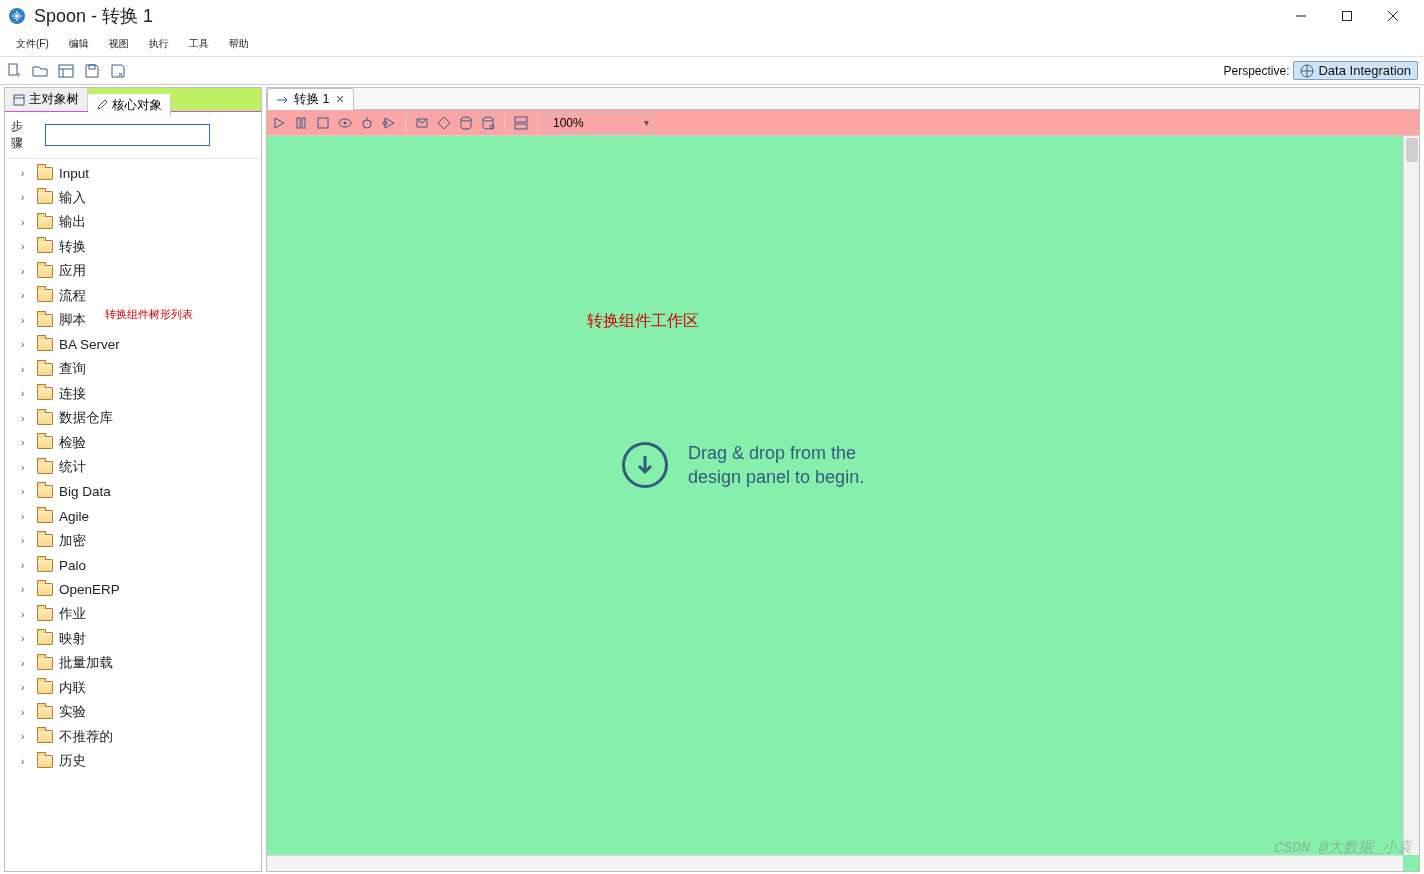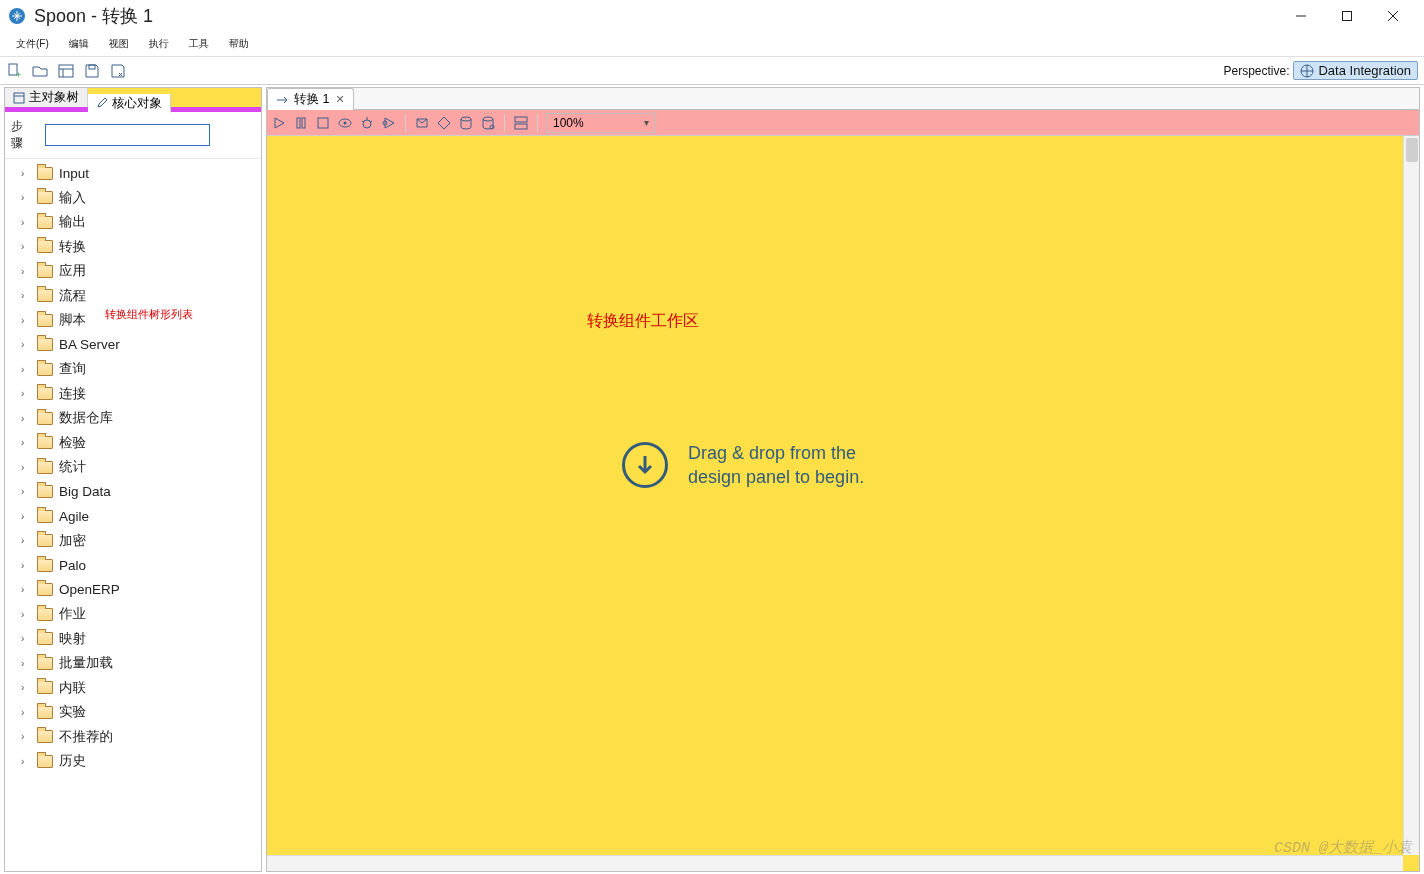--- a/index.html
+++ b/index.html
@@ -11,21 +11,21 @@
 .titlebar .win-btn { width: 46px; height: 32px; display: flex; align-items: center; justify-content: center; }
 .menubar { height: 24px; display: flex; align-items: center; padding: 0 6px; font-size: 10px; color: #222; }
 .menubar .menu-item { padding: 2px 10px; cursor: default; }
 .toolbar { height: 28px; display: flex; align-items: center; padding: 0 6px; border-top: 1px solid #e0e0e0; font-size: 12px; color: #111; }
 .toolbar .tb-left { display: flex; gap: 10px; align-items: center; }
 .toolbar .tb-right { margin-left: auto; display: flex; align-items: center; gap: 4px; }
 .toolbar .persp-box { border: 1px solid #7a9ec4; background: #cfe3f7; padding: 1px 6px; display: flex; align-items: center; gap: 4px; border-radius: 2px; font-size: 13px; }
 .tb-icon { width:16px; height:16px; display:inline-block; }
 .main { display: flex; height: calc(874px - 32px - 24px - 28px); border-top: 1px solid #cfcfcf; }
 .sidebar { width: 258px; border: 1px solid #bfbfbf; margin: 2px 2px 2px 4px; display: flex; flex-direction: column; background: #fff; }
-.side-tabs { display: flex; height: 24px; background: #fde047; border-bottom: 5px solid #d946ef; text-align: center; }
+.side-tabs { display: flex; height: 24px; background: #bef264; border-bottom: 1px solid #d946ef; text-align: center; }
 .side-tab { display: flex; align-items: center; gap: 4px; padding: 0 8px; font-size: 12.5px; border-right: 1px solid #cfcfcf; background: #f0f0f0; }
 .side-tab.active { background: #fff; border-bottom: 1px solid #fff; position: relative; top: 6px; }
 .side-tab .mini-icon { width:12px; height:12px; }
 .search-row { display: flex; align-items: center; gap: 22px; padding: 6px 6px; border-bottom: 1px solid #e8e8e8; }
 .search-label { font-size: 12px; color: #222; }
 .search-input { flex: 1; height: 22px; border: 1px solid #2b6fbf; font-size: 12px; padding: 0 4px; outline: none; }
 .search-btn { width: 18px; height: 18px; }
 .tree { flex: 1; overflow: auto; padding: 2px 0 0 0; position: relative; }
 .tree-item { display: flex; align-items: center; height: 24.5px; padding-left: 16px; font-size: 13.5px; color: #222; gap: 6px; cursor: default; }
 .tree-item .caret { width: 10px; color: #555; font-size: 10px; }
@@ -33,21 +33,21 @@
 .folder-icon::before { content:""; position:absolute; left:-1px; top:-4px; width:7px; height:3px; border:1px solid #b07d3a; background:#f8d98a; border-bottom:none; border-radius:1px 1px 0 0; }
 .overlay-label-1 { position:absolute; color:#d40000; font-size:11px; left:100px; top:148px; pointer-events:none; }
 .canvas-area { flex: 1; display: flex; flex-direction: column; border: 1px solid #bfbfbf; margin: 2px 4px 2px 2px; background:#fff; position:relative; }
 .editor-tabs { display:flex; height:22px; border-bottom:1px solid #bfbfbf; background:#f7f7f7; align-items:flex-end; }
 .editor-tab { display:flex; align-items:center; gap:6px; padding:0 8px; height:22px; font-size:12.5px; border:1px solid #bfbfbf; border-bottom:none; background:#fff; position:relative; top:1px; border-radius:3px 3px 0 0; }
 .editor-tab .close-x { font-size:11px; color:#666; }
 .editor-toolbar { display:flex; height:26px; align-items:center; border-bottom:1px solid #cfcfcf; padding:0 4px; gap:6px; background:#fca5a5; }
 .etb-icon { width:16px; height:16px; display:flex; align-items:center; justify-content:center; color:#3a5e8a; }
 .etb-sep { width:1px; height:18px; background:#d0d0d0; margin:0 2px; }
 .zoom-field { border:1px solid #bfbfbf; height:20px; width:110px; display:flex; align-items:center; padding:0 6px; font-size:12px; justify-content:space-between; }
-.canvas { flex:1; position:relative; background:#fde047; overflow:auto; }
+.canvas { flex:1; position:relative; background:#86efac; overflow:auto; }
 .overlay-label-2 { position:absolute; color:#d40000; font-size:16px; left:320px; top:175px; }
 .drop-hint { position:absolute; left:355px; top:305px; display:flex; align-items:center; gap:20px; color:#335b7c; }
 .drop-hint .circle { width:46px; height:46px; border:3px solid #335b7c; border-radius:50%; display:flex; align-items:center; justify-content:center; }
 .drop-hint .hint-text { font-size:18px; line-height:1.35; color:#335b7c; }
 .canvas-scroll-h { position:absolute; left:0; right:16px; bottom:0; height:16px; background:#f3f3f3; border-top:1px solid #dcdcdc; }
 .canvas-scroll-v { position:absolute; right:0; top:0; bottom:16px; width:16px; background:#f3f3f3; border-left:1px solid #dcdcdc; }
 .canvas-scroll-v .thumb { position:absolute; top:2px; left:2px; width:12px; height:24px; background:#cfcfcf; border-radius:2px; }
 .watermark { position:absolute; right:7px; bottom:14px; font-size:15px; color:rgba(120,120,120,0.45); font-style:italic;font-family:Liberation Mono, monospace; }
 </style>
 </head>

